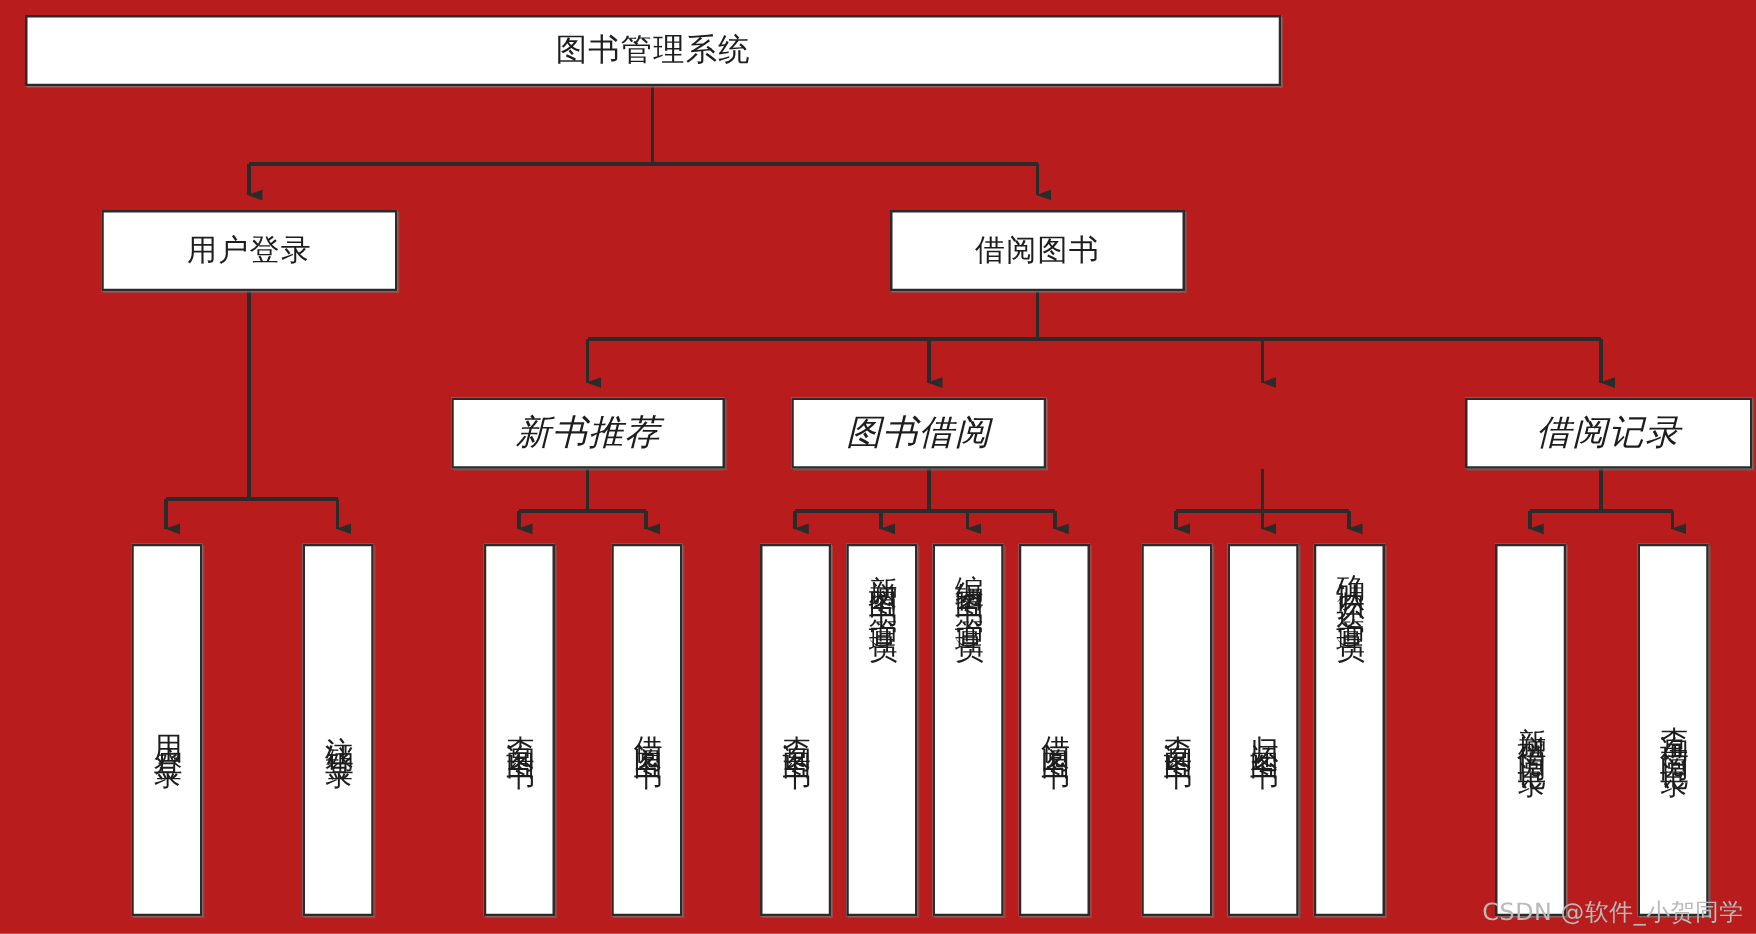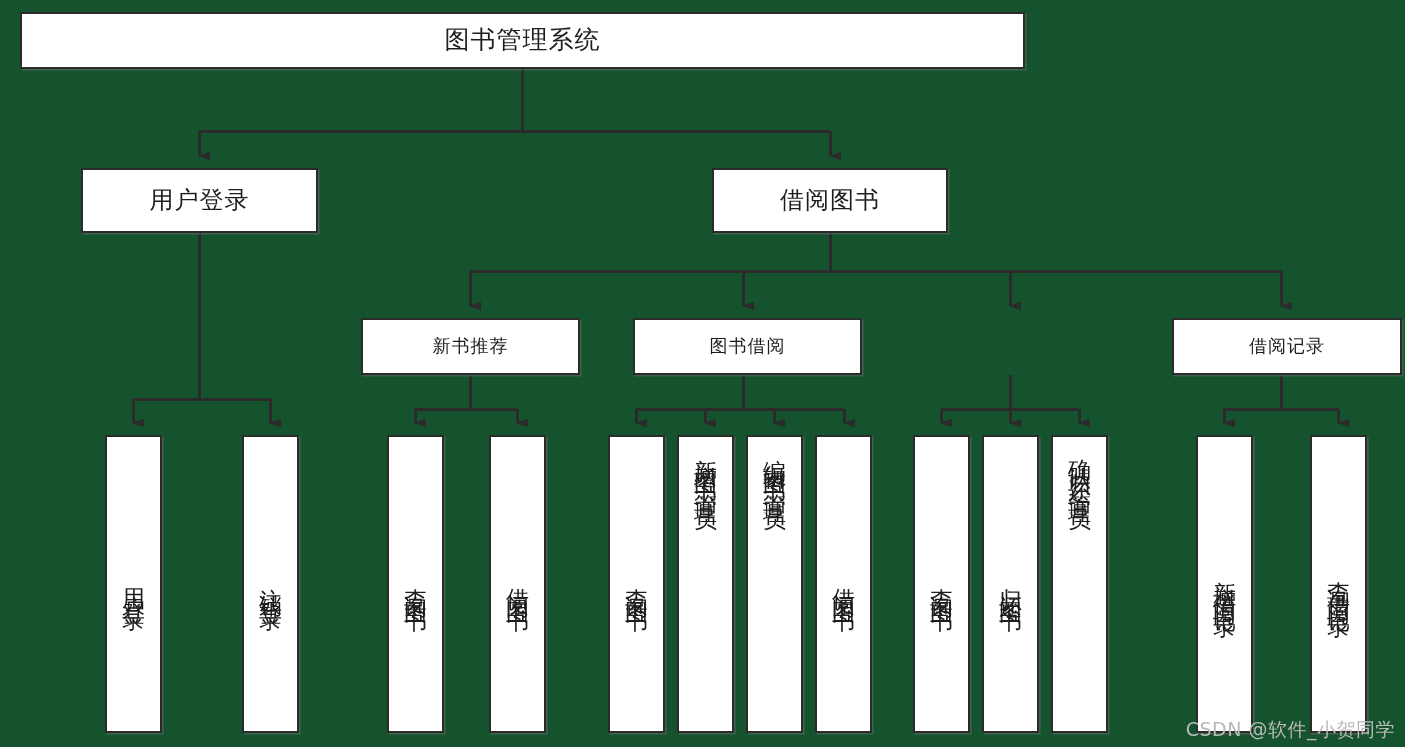--- a/index.html
+++ b/index.html
@@ -10,21 +10,21 @@
   body {
     width: 1405px;
     height: 747px;
     font-family: "DejaVu Sans", "Liberation Sans", sans-serif;
     overflow: hidden;
   }
   #diagram-root {
     position: relative;
     width: 1405px;
     height: 747px;
-    background: #14532d;
+    background: #b91c1c;
   }
   svg#diagram-svg {
     position: absolute;
     left: 0;
     top: 0;
     width: 1405px;
     height: 747px;
   }
   .node-box {
     position: absolute;
@@ -37,21 +37,21 @@
     box-shadow: 1.5px 1.5px 0 0 rgba(120,120,120,0.45);
   }
   .node-label {
     color: #1d1d1d;
     letter-spacing: 1px;
     white-space: nowrap;
     line-height: 1.15;
   }
   .lvl0 .node-label { font-size: 25px; }
   .lvl1 .node-label { font-size: 24px; }
-  .lvl2 .node-label { font-size: 18px; }
+  .lvl2 .node-label { font-size: 28px; font-style: italic; }
   .leaf-box {
     position: absolute;
     box-sizing: border-box;
     border: 2px solid #2b2b2b;
     background: #ffffff;
     display: flex;
     align-items: flex-start;
     justify-content: center;
     box-shadow: 1.5px 1.5px 0 0 rgba(120,120,120,0.45);
     overflow: hidden;
@@ -141,21 +141,21 @@
   <div class="node-box lvl1" style="left:81px; top:168px; width:237px; height:65px;">
     <span class="node-label">用户登录</span>
   </div>
   <div class="node-box lvl1" style="left:712px; top:168px; width:236px; height:65px;">
     <span class="node-label">借阅图书</span>
   </div>
 
   <div class="node-box lvl2" style="left:361px; top:318px; width:219px; height:57px;">
     <span class="node-label">新书推荐</span>
   </div>
-  <div class="node-box lvl2" style="left:633px; top:318px; width:229px; height:57px;text-align:center;">
+  <div class="node-box lvl2" style="left:633px; top:318px; width:204px; height:57px;text-align:center;">
     <span class="node-label">图书借阅</span>
   </div>
   <div class="node-box lvl2" style="left:1172px; top:318px; width:230px; height:57px;">
     <span class="node-label">借阅记录</span>
   </div>
 
   <div class="leaf-box center-v" style="left:105px; top:435px; width:57px; height:298px;">
     <span class="leaf-label">用户登录</span>
   </div>
   <div class="leaf-box center-v" style="left:242px; top:435px; width:57px; height:298px;">

